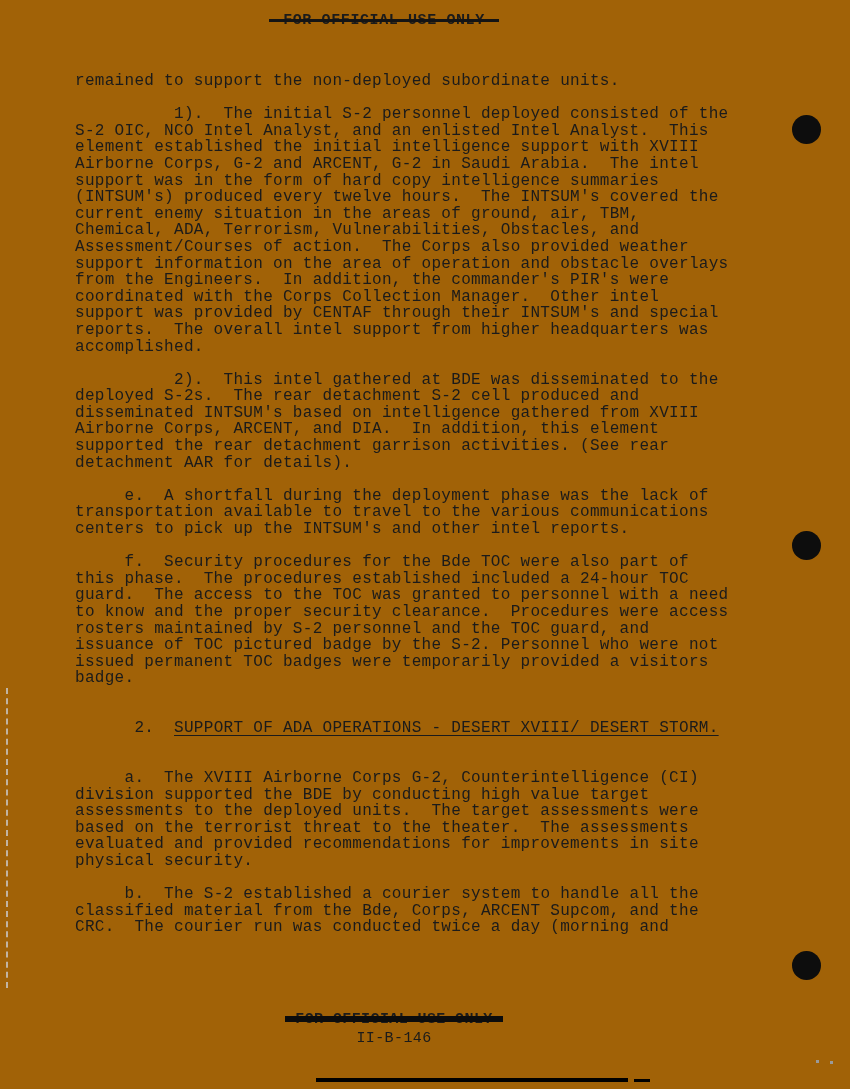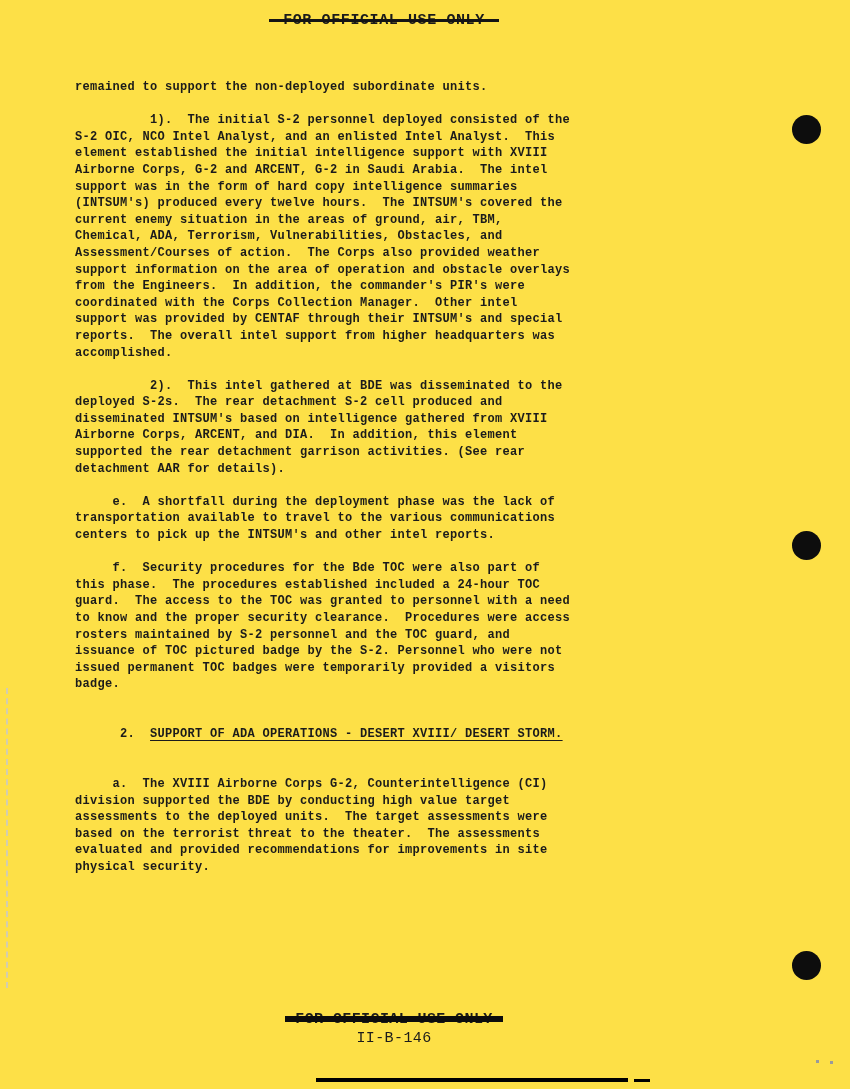--- a/index.html
+++ b/index.html
@@ -1,20 +1,20 @@
 <!DOCTYPE html>
 <html><head>
 <meta charset="utf-8">
 <style>
   html, body { margin: 0; padding: 0; background: #ffffff; }
   .page {
     position: relative;
     width: 850px;
     height: 1089px;
-    background: #fde047;
+    background: #a16207;
     color: #1b1b1b;
     font-family: "Liberation Mono", "DejaVu Sans Mono", monospace;
     overflow: hidden;
   }
 
   
   .header-banner {
     position: absolute;
     top: 12px; left: 0; width: 100%;
     text-align: center;
@@ -44,26 +44,25 @@
   }
   .strike-thick::after {
     top: 5px; left: -8px; right: -8px;
     height: 6px;
     background: #0c0c0c;
   }
 
   
   .body-text {
     position: absolute;
-    left: 75px; top: 79px;
+    left: 75px; top: 73px;
     width: 705px;
-    font-size: 12px;
+    font-size: 16px;
     line-height: 16.6px;
     letter-spacing: 0.3px;
-    font-weight: bold;
   }
   .para {
     margin: 0 0 16.6px 0;
     white-space: pre-wrap;
     font-family: inherit;
   }
   .para:last-child { margin-bottom: 0; }
   .heading { white-space: pre; }
   .heading .u {
     text-decoration: underline;
@@ -155,20 +154,23 @@
 badge.</p>
     <p class="para heading">
       <span>2.  </span><span class="u">SUPPORT OF ADA OPERATIONS - DESERT XVIII/ DESERT STORM.</span>
     </p>
     <p class="para">     a.  The XVIII Airborne Corps G-2, Counterintelligence (CI)
 division supported the BDE by conducting high value target
 assessments to the deployed units.  The target assessments were
 based on the terrorist threat to the theater.  The assessments
 evaluated and provided recommendations for improvements in site
 physical security.</p>
+    <p class="para">     b.  The S-2 established a courier system to handle all the
+classified material from the Bde, Corps, ARCENT Supcom, and the
+CRC.  The courier run was conducted twice a day (morning and</p>
   </main>
 
   <div class="punch punch-1"></div>
   <div class="punch punch-2"></div>
   <div class="punch punch-3"></div>
 
   <footer class="footer-banner">
     <div>
       <span class="strike strike-thick footer-classification">FOR OFFICIAL USE ONLY</span>
     </div>

